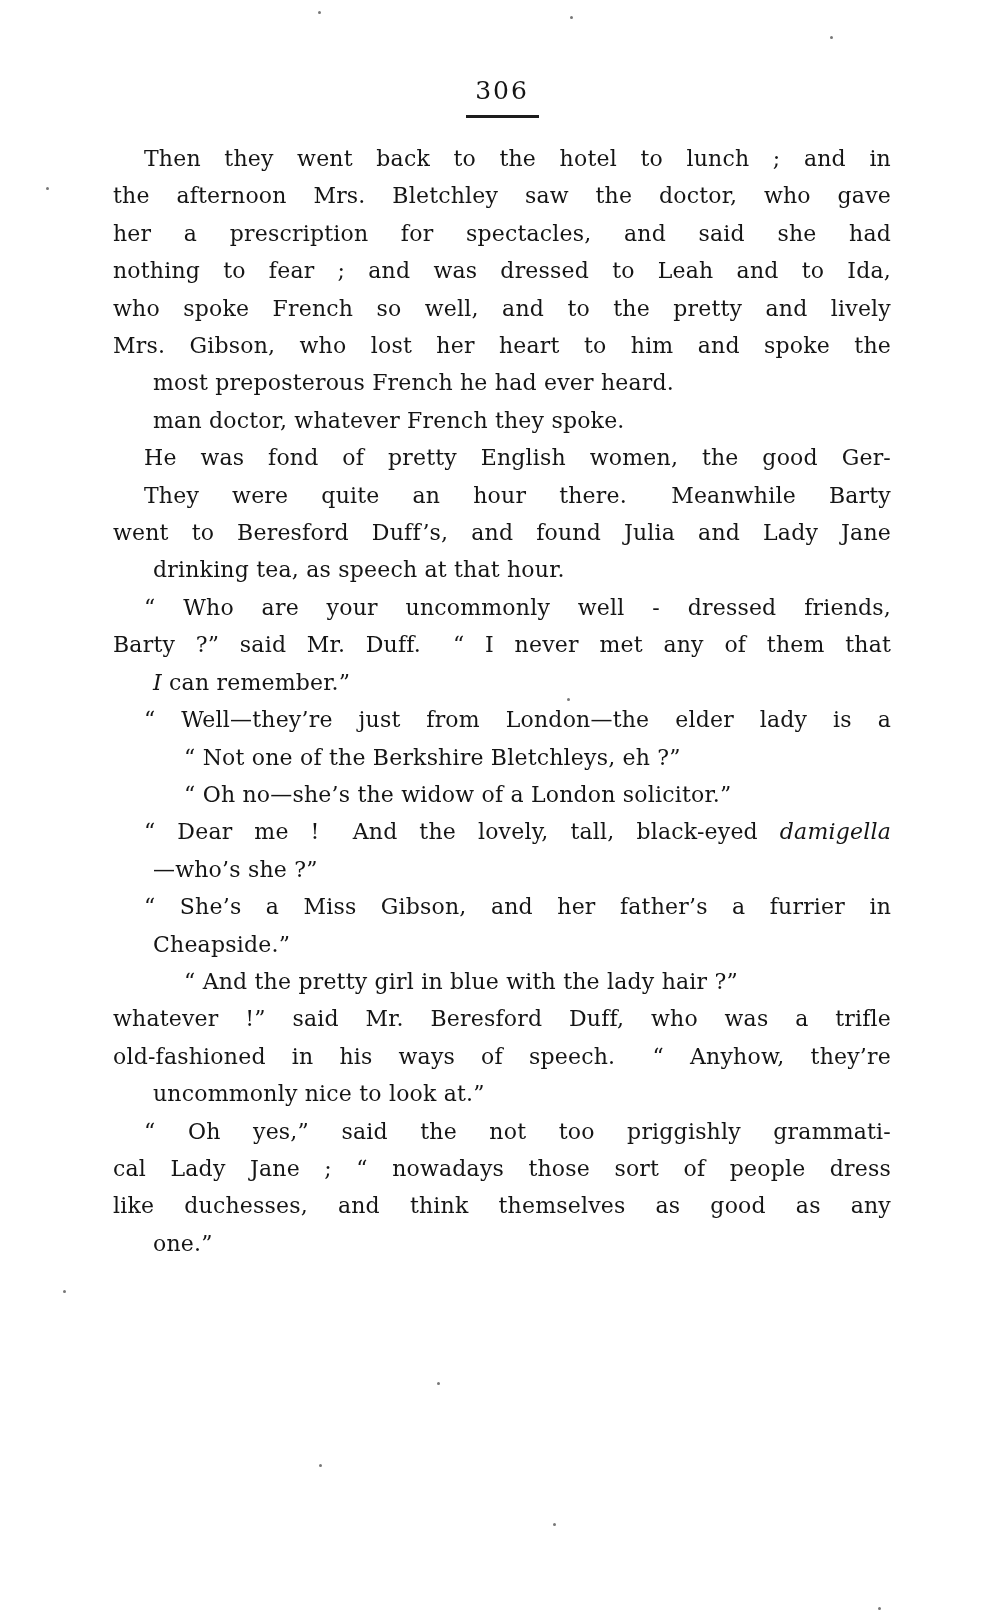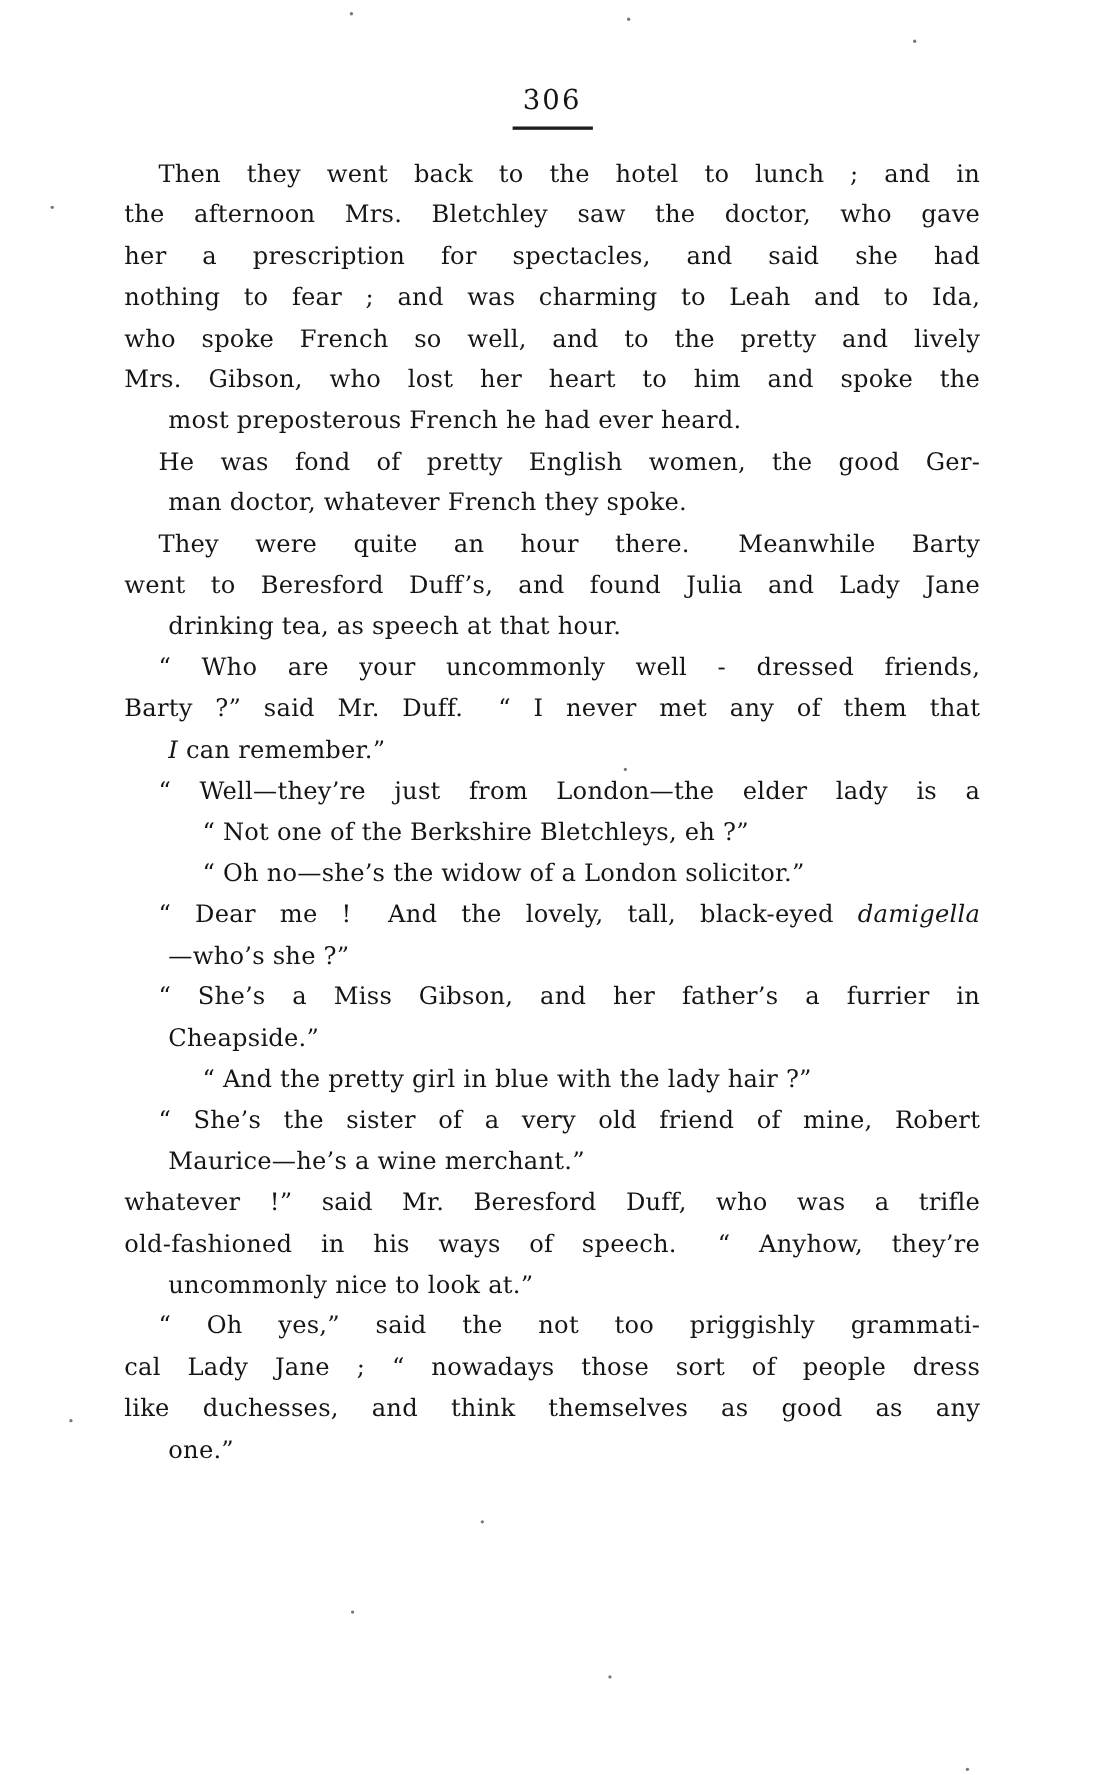--- a/index.html
+++ b/index.html
@@ -78,28 +78,28 @@
   <header class="folio">
     <div class="page-number">306</div>
     <div class="folio-rule"></div>
   </header>
 
   <main class="text-block" id="text-block">
       <div class="para">
         <div class="line just indent"><span>Then they went back to the hotel to lunch ; and in</span></div>
         <div class="line just"><span>the afternoon Mrs. Bletchley saw the doctor, who gave</span></div>
         <div class="line just"><span>her a prescription for spectacles, and said she had</span></div>
-        <div class="line just"><span>nothing to fear ; and was charming to Leah and to Ida,</span></div>
+        <div class="line just"><span>nothing to fear ; and was dressed to Leah and to Ida,</span></div>
         <div class="line just"><span>who spoke French so well, and to the pretty and lively</span></div>
         <div class="line just"><span>Mrs. Gibson, who lost her heart to him and spoke the</span></div>
         <div class="line last"><span>most preposterous French he had ever heard.</span></div>
       </div>
       <div class="para">
+        <div class="line last"><span>man doctor, whatever French they spoke.</span></div>
         <div class="line just indent"><span>He was fond of pretty English women, the good Ger-</span></div>
-        <div class="line last"><span>man doctor, whatever French they spoke.</span></div>
       </div>
       <div class="para">
         <div class="line just indent"><span>They were quite an hour there.  Meanwhile Barty</span></div>
         <div class="line just"><span>went to Beresford Duff’s, and found Julia and Lady Jane</span></div>
         <div class="line last"><span>drinking tea, as speech at that hour.</span></div>
       </div>
       <div class="para">
         <div class="line just indent"><span>“ Who are your uncommonly well - dressed friends,</span></div>
         <div class="line just"><span>Barty ?” said Mr. Duff.  “ I never met any of them that</span></div>
         <div class="line last"><span class="italic">I</span><span> can remember.”</span></div>
@@ -118,24 +118,20 @@
         <div class="line last"><span>—who’s she ?”</span></div>
       </div>
       <div class="para">
         <div class="line just indent"><span>“ She’s a Miss Gibson, and her father’s a furrier in</span></div>
         <div class="line last"><span>Cheapside.”</span></div>
       </div>
       <div class="para">
         <div class="line last indent"><span>“ And the pretty girl in blue with the lady hair ?”</span></div>
       </div>
       <div class="para">
-        <div class="line just indent"><span>“ She’s the sister of a very old friend of mine, Robert</span></div>
-        <div class="line last"><span>Maurice—he’s a wine merchant.”</span></div>
-      </div>
-      <div class="para">
         <div class="line just"><span>whatever !” said Mr. Beresford Duff, who was a trifle</span></div>
         <div class="line just"><span>old-fashioned in his ways of speech.  “ Anyhow, they’re</span></div>
         <div class="line last"><span>uncommonly nice to look at.”</span></div>
       </div>
       <div class="para">
         <div class="line just indent"><span>“ Oh yes,” said the not too priggishly grammati-</span></div>
         <div class="line just"><span>cal Lady Jane ; “ nowadays those sort of people dress</span></div>
         <div class="line just"><span>like duchesses, and think themselves as good as any</span></div>
         <div class="line last"><span>one.”</span></div>
       </div>

